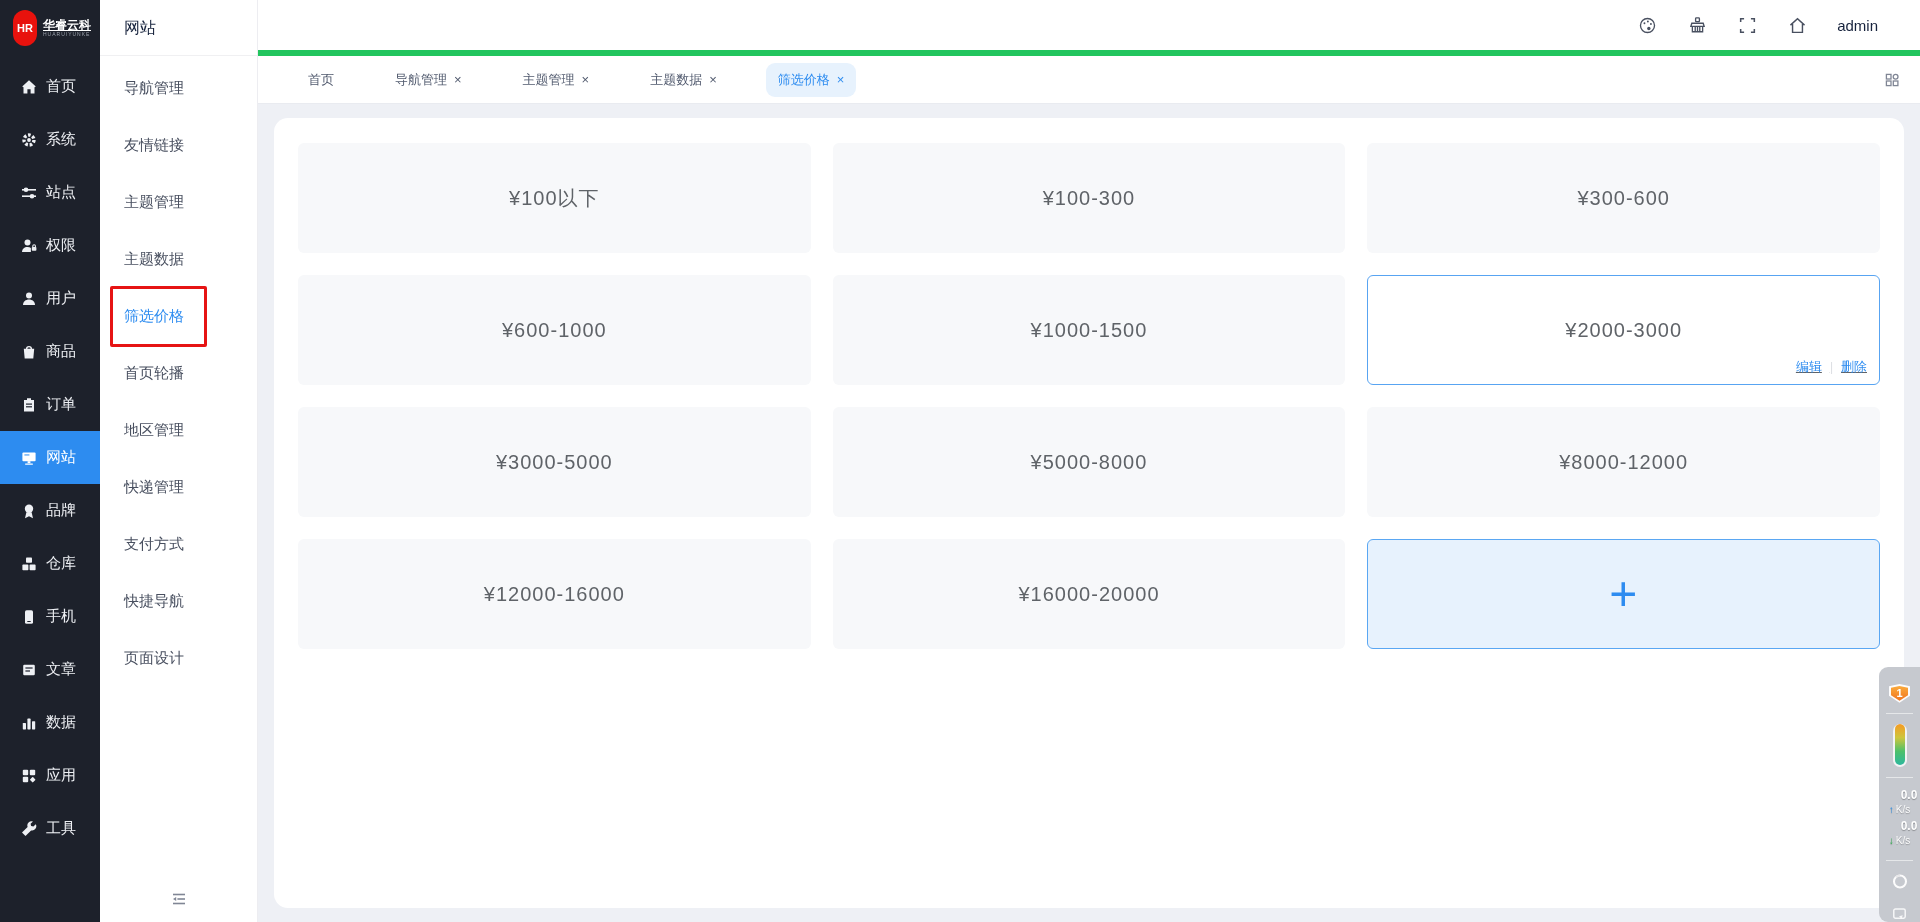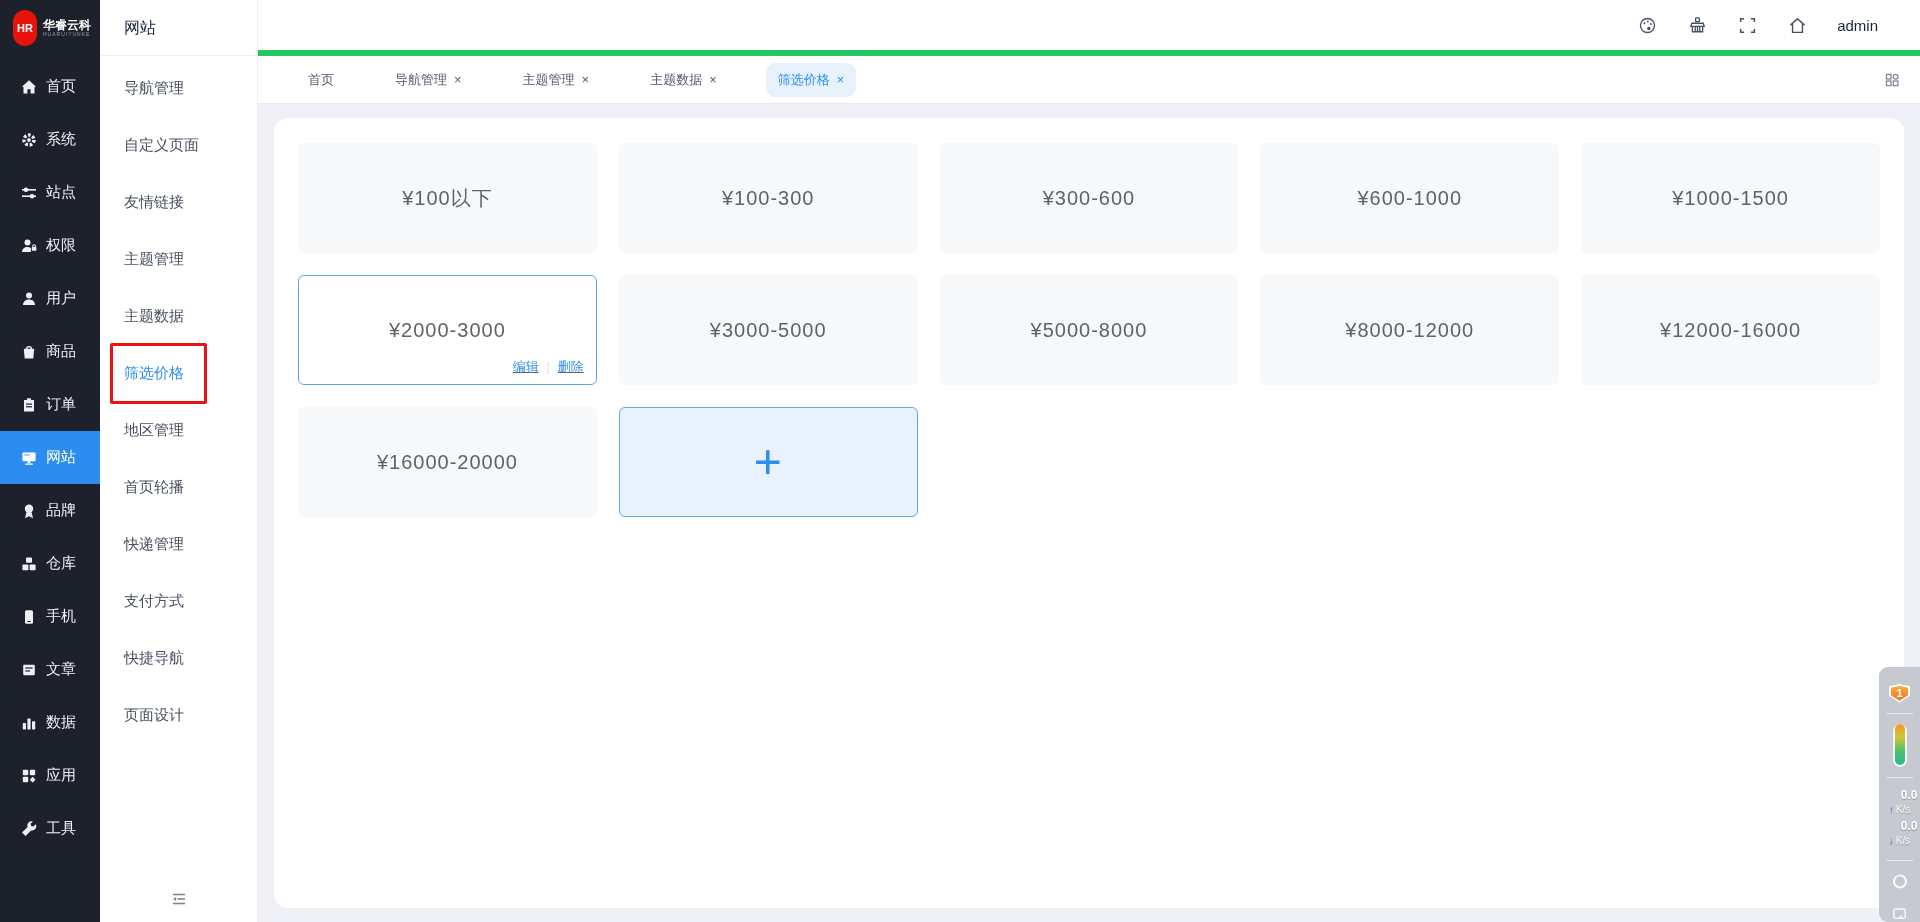--- a/index.html
+++ b/index.html
@@ -10,21 +10,21 @@
   }
   *{margin:0;padding:0;box-sizing:border-box;}
   html,body{width:1920px;height:922px;overflow:hidden;}
   body{font-family:"Liberation Sans","DejaVu Sans",sans-serif;background:var(--page-bg);position:relative;}
 
   
   .primary-sidebar{position:absolute;left:0;top:0;width:100px;height:100%;background:var(--sidebar-bg);z-index:30;}
   .logo-row{height:56px;display:flex;align-items:center;padding-left:13px;gap:6px;}
   .logo-mark{width:24px;height:36px;background:#e8120d;border-radius:12px;color:#fff;font-size:11px;font-weight:bold;display:flex;align-items:center;justify-content:center;flex:0 0 auto;}
   .logo-text{display:flex;flex-direction:column;line-height:1.1;}
-  .logo-name{color:#fff;font-size:12px;font-weight:bold;white-space:nowrap;}
+  .logo-name{color:#fff;font-size:12px;font-weight:bold;white-space:nowrap;text-decoration:underline;}
   .logo-sub{color:#9aa0ab;font-size:5px;letter-spacing:1px;white-space:nowrap;}
   .pnav{display:flex;flex-direction:column;margin-top:4px;}
   .pnav-item{height:53px;display:flex;align-items:center;gap:9px;padding-left:21px;color:#eef0f4;font-size:15px;cursor:pointer;}
   .pnav-item.active{background:var(--primary);color:#fff;}
   .pnav-item svg{width:16px;height:16px;flex:0 0 auto;}
 
   
   .secondary-sidebar{position:absolute;left:100px;top:0;width:158px;height:100%;background:#fff;z-index:25;border-right:1px solid #ededf1;}
   .sec-title{height:56px;line-height:56px;padding-left:24px;font-size:16px;color:#17233d;border-bottom:1px solid #f0f0f2;}
   .snav{display:flex;flex-direction:column;padding-top:4px;}
@@ -45,21 +45,21 @@
   .tabs{display:flex;align-items:center;gap:37px;}
   .tab{display:inline-flex;align-items:center;gap:7px;font-size:13px;color:#515a6e;cursor:pointer;padding:8px 12px;border-radius:9px;}
   .tab .close{font-size:13px;line-height:1;}
   .tab.active{background:#e7f2fd;color:var(--primary);}
   .tab-overflow{position:absolute;right:20px;top:0;height:48px;display:flex;align-items:center;color:#808695;cursor:pointer;}
   .tab-overflow svg{width:16px;height:16px;}
 
   
   .content{position:absolute;left:258px;right:0;top:104px;bottom:0;background:var(--page-bg);overflow:hidden;}
   .panel{margin:14px 16px;background:#fff;border-radius:14px;height:calc(100% - 28px);padding:25px 24px;}
-  .card-grid{display:grid;grid-template-columns:repeat(5,1fr);column-gap:36px;row-gap:40px;gap:22px;}
+  .card-grid{display:grid;grid-template-columns:repeat(3,1fr);column-gap:36px;row-gap:40px;gap:22px;}
   .price-card{position:relative;height:110px;background:#f7f8fa;border-radius:6px;display:flex;align-items:center;justify-content:center;font-size:20px;color:#5f6368;letter-spacing:1px;cursor:pointer;}
   .price-card.selected{background:#fff;border:1px solid #58a4f2;}
   .card-actions{display:none;position:absolute;right:12px;bottom:8px;align-items:center;gap:8px;font-size:13px;letter-spacing:0;text-decoration:underline;}
   .price-card.selected .card-actions{display:flex;}
   .card-actions .lnk{color:var(--primary);cursor:pointer;}
   .card-actions .sep{color:#dcdee2;font-size:12px;}
   .price-card.add{background:#e7f2fd;border:1px solid #5aa7f3;}
   .price-card.add .card-label{font-size:48px;font-weight:200;color:var(--primary);line-height:1;}
 
   
@@ -311,46 +311,43 @@
 </aside>
 
 <aside class="secondary-sidebar">
   <div class="sec-title">网站</div>
   <nav class="snav">
 
       <div class="sec-item">
         <span>导航管理</span>
       </div>
 
-      <div class="sec-item">
-        <span>自定义页面</span>
-      </div>
 
       <div class="sec-item">
         <span>友情链接</span>
       </div>
 
       <div class="sec-item">
         <span>主题管理</span>
       </div>
 
       <div class="sec-item">
         <span>主题数据</span>
       </div>
 
       <div class="sec-item active annotated">
         <span>筛选价格</span>
       </div>
 
       <div class="sec-item">
+        <span>首页轮播</span>
+      </div>
+
+      <div class="sec-item">
         <span>地区管理</span>
-      </div>
-
-      <div class="sec-item">
-        <span>首页轮播</span>
       </div>
 
       <div class="sec-item">
         <span>快递管理</span>
       </div>
 
       <div class="sec-item">
         <span>支付方式</span>
       </div>
 

